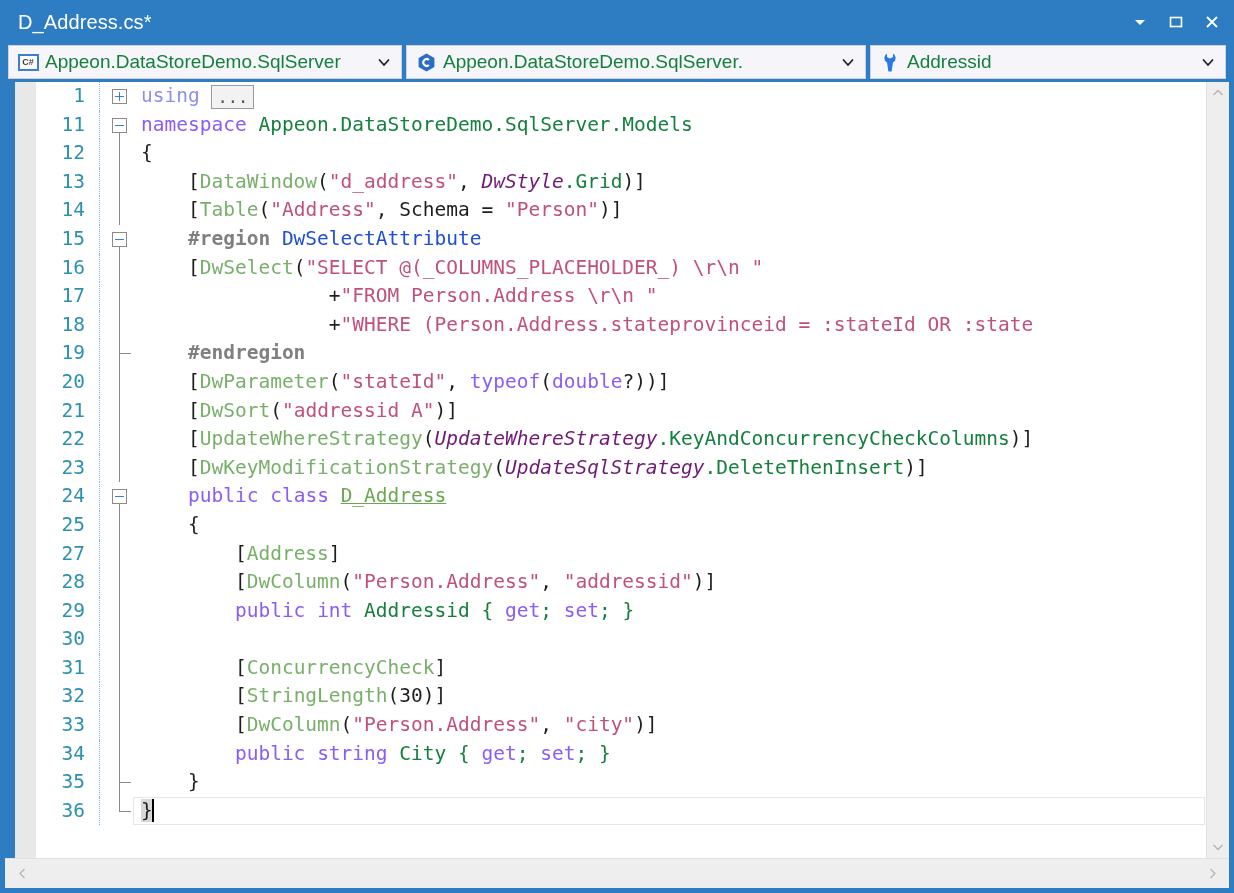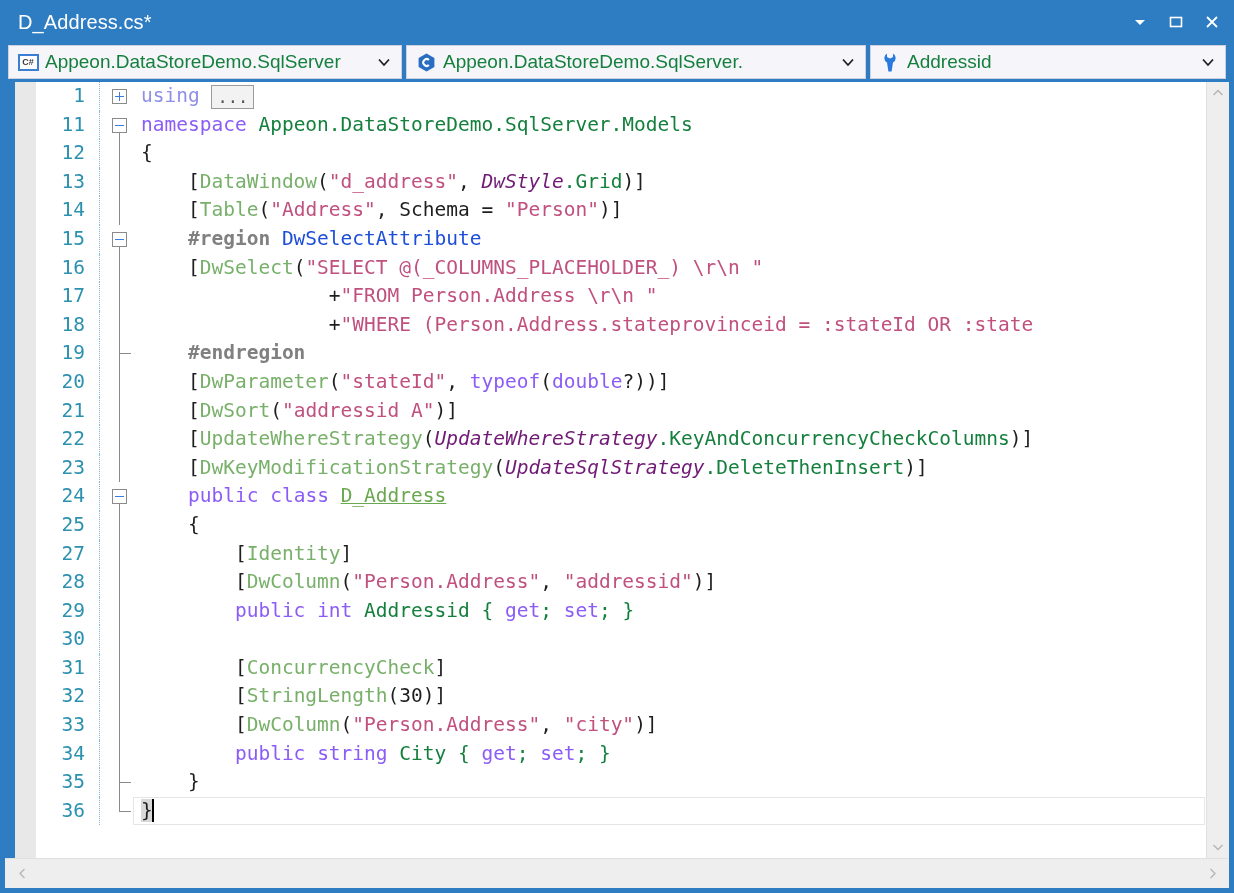--- a/index.html
+++ b/index.html
@@ -405,21 +405,21 @@
             <div class="code-line"><div class="ln">16</div><div class="foldcol"><div class="fold-line"></div></div><div class="code-text"><span class="punc">    [</span><span class="attr">DwSelect</span><span class="punc">(</span><span class="str">"SELECT @(_COLUMNS_PLACEHOLDER_) \r\n "</span></div></div>
             <div class="code-line"><div class="ln">17</div><div class="foldcol"><div class="fold-line"></div></div><div class="code-text"><span class="punc">                +</span><span class="str">"FROM Person.Address \r\n "</span></div></div>
             <div class="code-line"><div class="ln">18</div><div class="foldcol"><div class="fold-line"></div></div><div class="code-text"><span class="punc">                +</span><span class="str">"WHERE (Person.Address.stateprovinceid = :stateId OR :state</span></div></div>
             <div class="code-line"><div class="ln">19</div><div class="foldcol"><div class="fold-line"></div><div class="fold-tick"></div></div><div class="code-text"><span class="preproc">    #endregion</span></div></div>
             <div class="code-line"><div class="ln">20</div><div class="foldcol"><div class="fold-line"></div></div><div class="code-text"><span class="punc">    [</span><span class="attr">DwParameter</span><span class="punc">(</span><span class="str">"stateId"</span><span class="punc">, </span><span class="kw">typeof</span><span class="punc">(</span><span class="kw">double</span><span class="punc">?))]</span></div></div>
             <div class="code-line"><div class="ln">21</div><div class="foldcol"><div class="fold-line"></div></div><div class="code-text"><span class="punc">    [</span><span class="attr">DwSort</span><span class="punc">(</span><span class="str">"addressid A"</span><span class="punc">)]</span></div></div>
             <div class="code-line"><div class="ln">22</div><div class="foldcol"><div class="fold-line"></div></div><div class="code-text"><span class="punc">    [</span><span class="attr">UpdateWhereStrategy</span><span class="punc">(</span><span class="enumt">UpdateWhereStrategy</span><span class="plain">.KeyAndConcurrencyCheckColumns</span><span class="punc">)]</span></div></div>
             <div class="code-line"><div class="ln">23</div><div class="foldcol"><div class="fold-line"></div></div><div class="code-text"><span class="punc">    [</span><span class="attr">DwKeyModificationStrategy</span><span class="punc">(</span><span class="enumt">UpdateSqlStrategy</span><span class="plain">.DeleteThenInsert</span><span class="punc">)]</span></div></div>
             <div class="code-line"><div class="ln">24</div><div class="foldcol"><div class="fold-box"></div><div class="fold-line from-box"></div></div><div class="code-text"><span class="punc">    </span><span class="kw">public</span><span class="punc"> </span><span class="kw">class</span><span class="punc"> </span><span class="cls">D_Address</span></div></div>
             <div class="code-line"><div class="ln">25</div><div class="foldcol"><div class="fold-line"></div></div><div class="code-text"><span class="punc">    {</span></div></div>
-            <div class="code-line"><div class="ln">27</div><div class="foldcol"><div class="fold-line"></div></div><div class="code-text"><span class="punc">        [</span><span class="attr">Identity</span><span class="punc">]</span></div></div>
+            <div class="code-line"><div class="ln">27</div><div class="foldcol"><div class="fold-line"></div></div><div class="code-text"><span class="punc">        [</span><span class="attr">Address</span><span class="punc">]</span></div></div>
             <div class="code-line"><div class="ln">28</div><div class="foldcol"><div class="fold-line"></div></div><div class="code-text"><span class="punc">        [</span><span class="attr">DwColumn</span><span class="punc">(</span><span class="str">"Person.Address"</span><span class="punc">, </span><span class="str">"addressid"</span><span class="punc">)]</span></div></div>
             <div class="code-line"><div class="ln">29</div><div class="foldcol"><div class="fold-line"></div></div><div class="code-text"><span class="punc">        </span><span class="kw">public</span><span class="punc"> </span><span class="kw">int</span><span class="plain"> Addressid { </span><span class="kw">get</span><span class="plain">; </span><span class="kw">set</span><span class="plain">; }</span></div></div>
             <div class="code-line"><div class="ln">30</div><div class="foldcol"><div class="fold-line"></div></div><div class="code-text"></div></div>
             <div class="code-line"><div class="ln">31</div><div class="foldcol"><div class="fold-line"></div></div><div class="code-text"><span class="punc">        [</span><span class="attr">ConcurrencyCheck</span><span class="punc">]</span></div></div>
             <div class="code-line"><div class="ln">32</div><div class="foldcol"><div class="fold-line"></div></div><div class="code-text"><span class="punc">        [</span><span class="attr">StringLength</span><span class="punc">(30)]</span></div></div>
             <div class="code-line"><div class="ln">33</div><div class="foldcol"><div class="fold-line"></div></div><div class="code-text"><span class="punc">        [</span><span class="attr">DwColumn</span><span class="punc">(</span><span class="str">"Person.Address"</span><span class="punc">, </span><span class="str">"city"</span><span class="punc">)]</span></div></div>
             <div class="code-line"><div class="ln">34</div><div class="foldcol"><div class="fold-line"></div></div><div class="code-text"><span class="punc">        </span><span class="kw">public</span><span class="punc"> </span><span class="kw">string</span><span class="plain"> City { </span><span class="kw">get</span><span class="plain">; </span><span class="kw">set</span><span class="plain">; }</span></div></div>
             <div class="code-line"><div class="ln">35</div><div class="foldcol"><div class="fold-line"></div><div class="fold-tick"></div></div><div class="code-text"><span class="punc">    }</span></div></div>
             <div class="code-line"><div class="ln">36</div><div class="foldcol"><div class="fold-end-corner"></div></div><div class="code-text"><span class="punc brace-hl">}</span><span class="caret"></span></div><div class="current-line-box"></div></div>
           </div>

